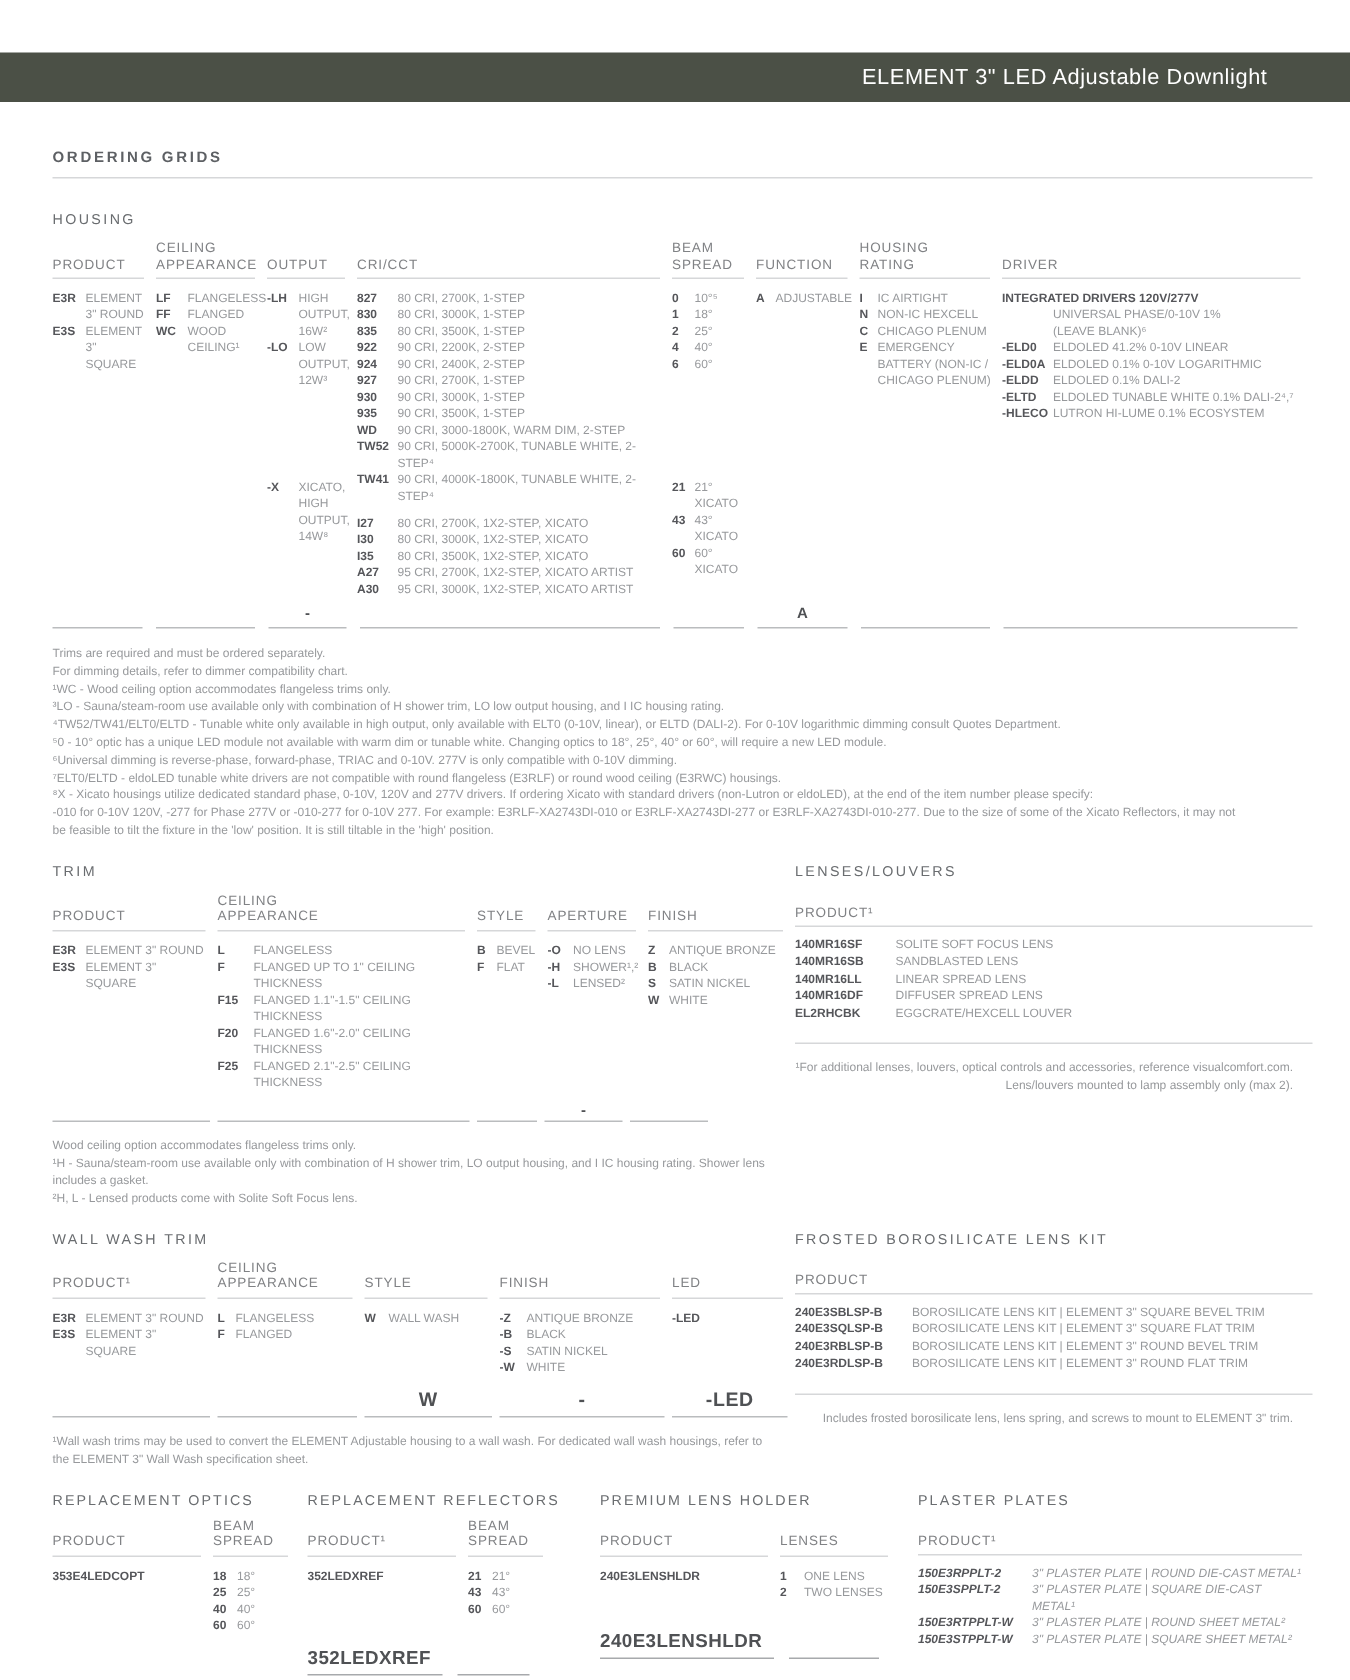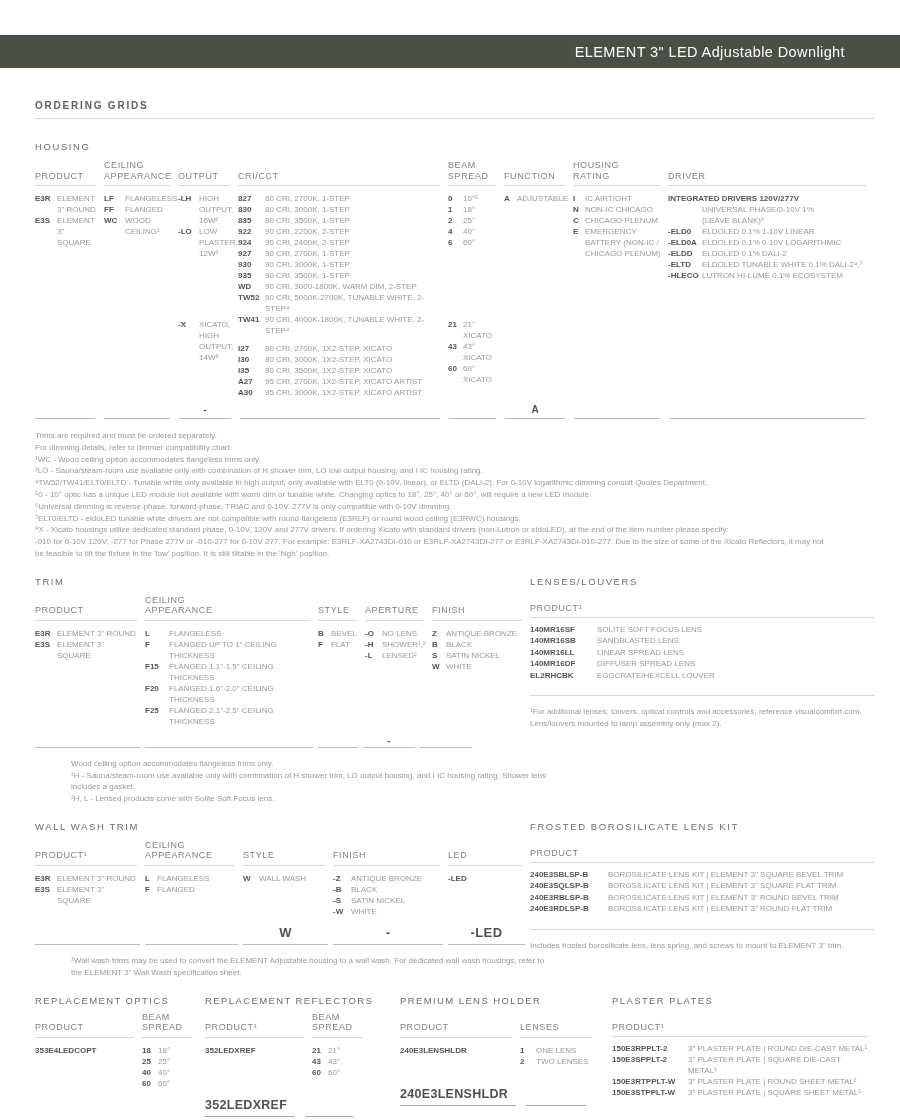--- a/index.html
+++ b/index.html
@@ -47,30 +47,30 @@
   .tc .right { width:345px; }
 
   
   .tgrid { margin-top:6px; }
   .t1{width:110px}.t2{width:173px}.t3{width:47px}.t4{width:67px}.t5{width:98px}
   .t1 .c{width:22px}.t2 .c{width:24px}.t3 .c{width:13px}.t4 .c{width:17px}.t5 .c{width:14px}
   .t2 .r{padding-right:0}
   .tfill { display:flex; margin-top:8px; }
   .tfill .fcell { height:13px; margin-right:5px; }
   .tf1{width:105px}.tf2{width:168px}.tf3{width:40px}.tf4{width:52px}.tf5{width:52px}
-  .left-notes { margin-top:10px; width:478px;margin-left:36px; }
+  .left-notes { margin-top:10px; width:478px; }
 
   
   .rprod { font-size:9px; letter-spacing:0.6px; color:#808285; padding-bottom:4px; border-bottom:1px solid #d6d7d9; margin-top:16px; }
   .rrows { padding-top:6px; }
   .rrows .r { line-height:11.5px; }
   .lr .c { width:67px; }
   .br .c { width:78px; }
   .divider { border-bottom:1px solid #d6d7d9; margin-top:14px; }
-  .rnote { margin-top:10px; width:332px; }
+  .rnote { margin-top:10px; width:332px;text-align:right; }
 
   
   .wgrid { margin-top:6px; }
   .v1{width:110px}.v2{width:98px}.v3{width:90px}.v4{width:115px}.v5{width:82px}
   .v1 .c{width:22px}.v2 .c{width:12px}.v3 .c{width:16px}.v4 .c{width:18px}.v5 .c{width:28px}
   .wfill { display:flex; margin-top:8px; }
   .wcell { border-bottom:1px solid #babcbe; height:20px; text-align:center; font-size:13px; font-weight:600; letter-spacing:0.4px; color:#4f5154; margin-right:5px; flex-shrink:0; }
   .wf1{width:105px}.wf2{width:93px}.wf3{width:85px}.wf4{width:110px}.wf5{width:77px}
 
   
@@ -78,21 +78,21 @@
   .bs1{width:170px;flex-shrink:0}.bs2{width:195px;flex-shrink:0}.bs3{width:212px;flex-shrink:0}.bs4{width:263px;flex-shrink:0}
   .bsec-title { font-size:9.5px; letter-spacing:1.4px; color:#6a6d70; }
   .bgrid { margin-top:4px; }
   .p1{width:107px}.p2{width:58px}.p3{width:120px}.p4{width:80px}
   .bgrid .c { width:auto; margin-right:6px; }
   .bgrid .num .c { width:16px; margin-right:0; }
   .bfill { display:flex; align-items:flex-end; margin-top:20px; }
   .bcode { font-size:12.5px; font-weight:600; letter-spacing:0.3px; color:#4f5154; border-bottom:1px solid #a7a9ac; padding:0 8px 4px 0; }
   .bblank { border-bottom:1px solid #a7a9ac; width:48px; height:10px; margin-left:10px; }
   .pl-head { font-size:9px; letter-spacing:0.6px; color:#808285; padding-bottom:4px; border-bottom:1px solid #d6d7d9; margin-top:16px; width:256px; }
-  .plrows { padding-top:6px; }
+  .plrows { padding-top:6px;font-style:italic; }
   .plrows .c { width:76px; }
 </style>
 </head>
 <body>
 
 <div class="page">
 
   <div class="topbar">
     <span class="title">ELEMENT 3" LED Adjustable Downlight</span>
   </div>
@@ -149,21 +149,21 @@
             <div class="hl">OUTPUT</div>
           </div>
         <div class="rows g1 hmin">
 
         <div class="r">
               <span class="c">-LH</span>
               <span class="d">HIGH OUTPUT, 16W²</span>
             </div>
             <div class="r">
               <span class="c">-LO</span>
-              <span class="d">LOW PLASTER, 12W³</span>
+              <span class="d">LOW OUTPUT, 12W³</span>
             </div>
           </div>
         <div class="rows g2">
 
         <div class="r">
               <span class="c">-X</span>
               <span class="d">XICATO, HIGH OUTPUT, 14W⁸</span>
             </div>
           </div>
       </div>
@@ -304,21 +304,21 @@
             <div class="hl">RATING</div>
           </div>
         <div class="rows g1 hmin">
 
         <div class="r">
               <span class="c">I</span>
               <span class="d">IC AIRTIGHT</span>
             </div>
             <div class="r">
               <span class="c">N</span>
-              <span class="d">NON-IC CHICAGO</span>
+              <span class="d">NON-IC HEXCELL</span>
             </div>
             <div class="r">
               <span class="c">C</span>
               <span class="d">CHICAGO PLENUM</span>
             </div>
             <div class="r">
               <span class="c">E</span>
               <span class="d">EMERGENCY BATTERY (NON-IC / CHICAGO PLENUM)</span>
             </div>
           </div>
@@ -336,21 +336,21 @@
             <div class="r">
               <span class="c"></span>
               <span class="d">UNIVERSAL PHASE/0-10V 1%</span>
             </div>
             <div class="r">
               <span class="c"></span>
               <span class="d">(LEAVE BLANK)⁶</span>
             </div>
             <div class="r">
               <span class="c">-ELD0</span>
-              <span class="d">ELDOLED 0.1% 1-10V LINEAR</span>
+              <span class="d">ELDOLED 41.2% 0-10V LINEAR</span>
             </div>
             <div class="r">
               <span class="c">-ELD0A</span>
               <span class="d">ELDOLED 0.1% 0-10V LOGARITHMIC</span>
             </div>
             <div class="r">
               <span class="c">-ELDD</span>
               <span class="d">ELDOLED 0.1% DALI-2</span>
             </div>
             <div class="r">

